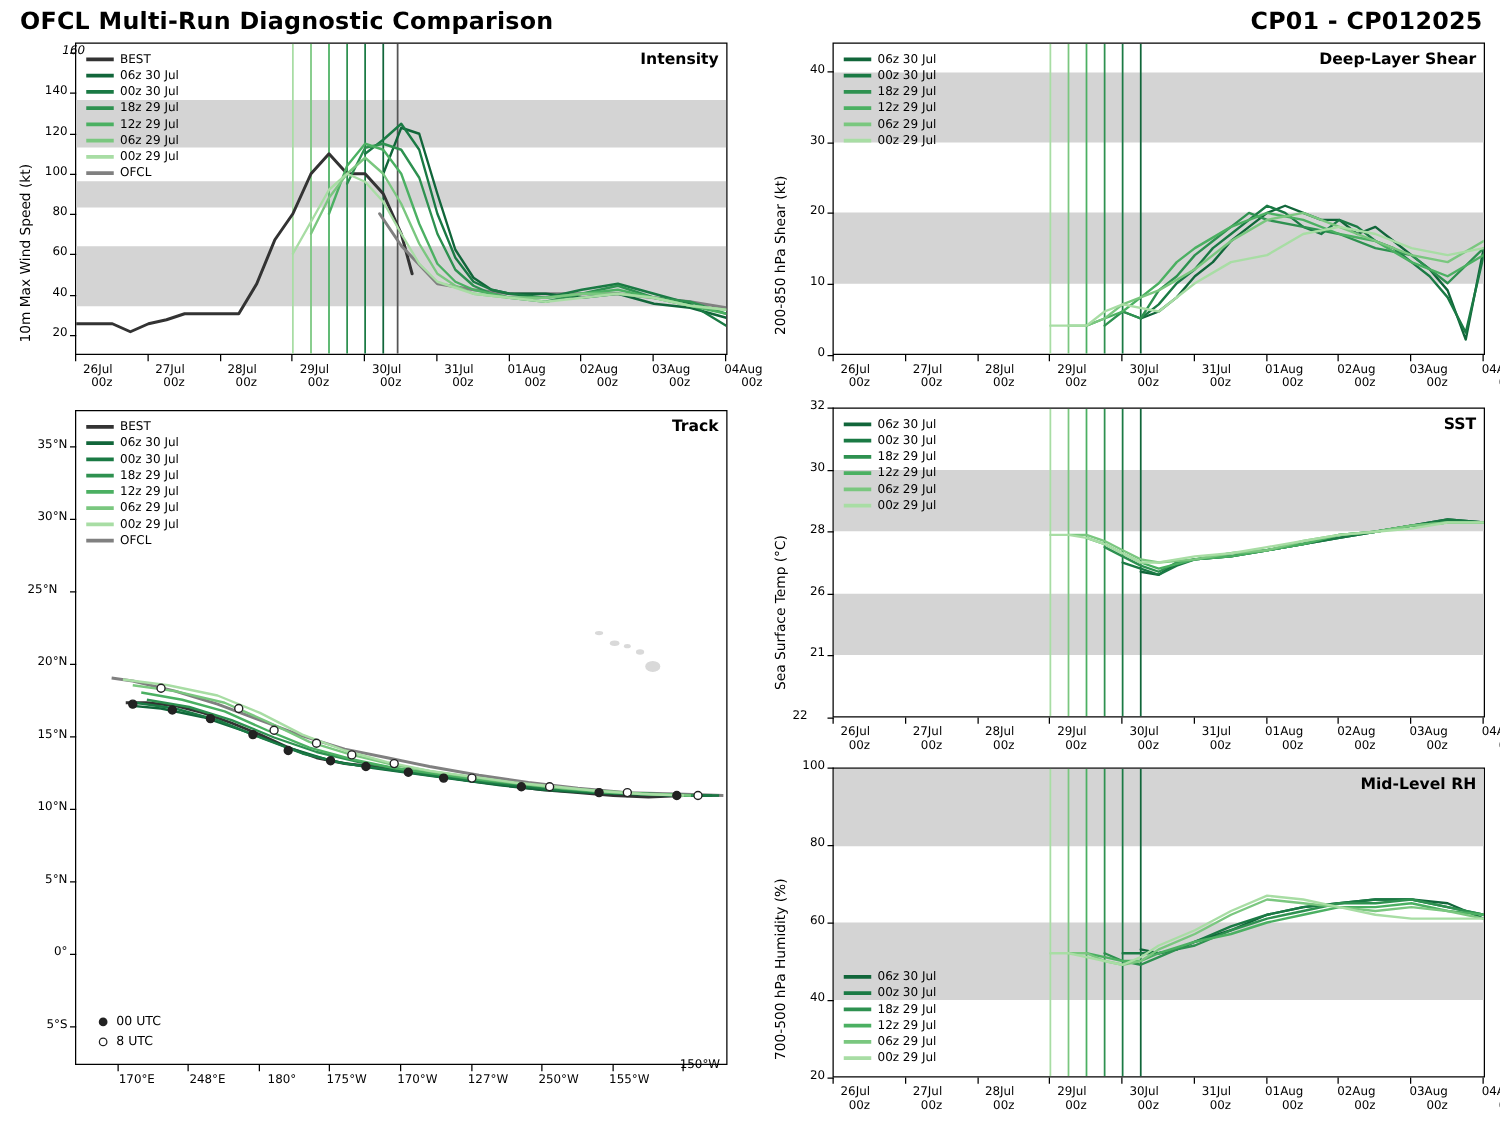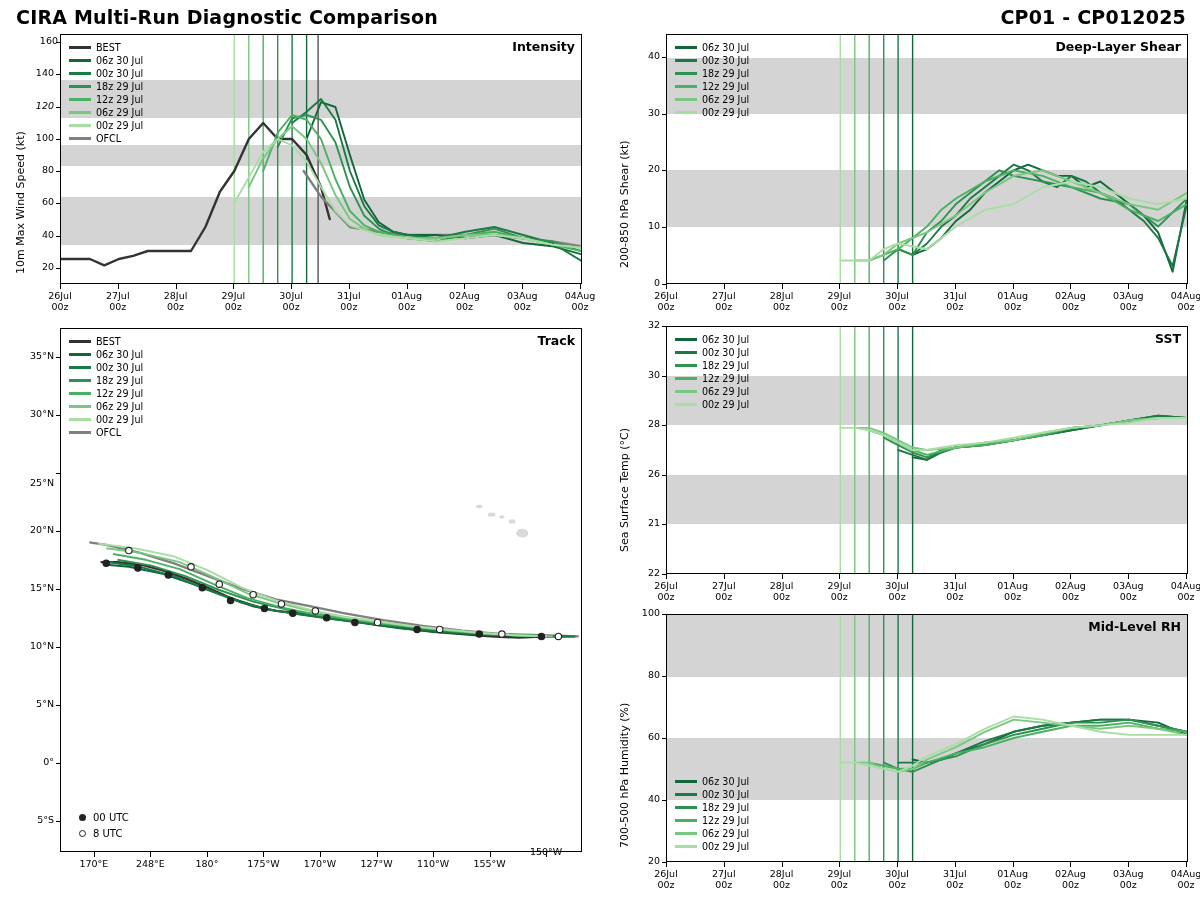--- a/index.html
+++ b/index.html
@@ -11,21 +11,21 @@
   .hdr-right{position:absolute;right:14px;top:6px;font-size:19px;font-weight:bold;color:#000;letter-spacing:0.2px;}
 
   
   .panel{position:absolute;box-sizing:border-box;}
   .plot{position:absolute;box-sizing:border-box;border:1px solid #000;background:#fff;overflow:hidden;}
   .band{position:absolute;left:0;right:0;background:#d4d4d4;}
   svg.series{position:absolute;left:0;top:0;overflow:visible;}
   .ptitle{position:absolute;right:6px;top:4px;font-size:12.5px;font-weight:bold;color:#000;}
 
   
-  .xtick{position:absolute;font-size:9.5px;color:#000;text-align:center;width:60px;line-height:11px;}
+  .xtick{position:absolute;font-size:9.5px;color:#000;text-align:right;width:60px;line-height:11px;}
   .ytick{position:absolute;font-size:9.5px;color:#000;text-align:right;width:40px;line-height:10px;}
   .ylabel{position:absolute;font-size:11px;color:#000;transform-origin:0 0;white-space:nowrap;}
   .tickmark{position:absolute;background:#000;}
 
   
   .legend{position:absolute;font-size:9.6px;color:#000;}
   .legend .row{display:flex;align-items:center;height:13px;}
   .legend .swatch{width:22px;height:3px;margin-right:5px;flex:0 0 auto;}
   .legend .lbl{white-space:nowrap;line-height:13px;}
 
@@ -37,21 +37,21 @@
   .dot-open{width:7px;height:7px;border-radius:50%;background:#fff;border:1.2px solid #222;box-sizing:border-box;}
 
   
   .logo{position:absolute;left:10px;bottom:8px;width:120px;height:44px;}
 </style>
 </head>
 <body>
 
 <div class="root">
 
-  <div class="hdr-left">CIRA Multi-Run Diagnostic Comparison</div>
+  <div class="hdr-left">OFCL Multi-Run Diagnostic Comparison</div>
   <div class="hdr-right">CP01 - CP012025</div>
 
   <div class="panel" style="left:0;top:28px;width:592px;height:290px;">
     <div class="plot" id="plot-intensity" style="left:60px;top:6px;width:522px;height:250px;">
         <div class="band" style="top: 44.8px; height: 38.4px;"></div>
         <div class="band" style="top: 110.4px; height: 20.8px;"></div>
         <div class="band" style="top: 161.6px; height: 48px;"></div>
       <div class="band" style="top:0px;height:0px;"></div>
       <svg class="series" id="svg-intensity" width="520" height="248" viewBox="0 0 520 248" preserveAspectRatio="none">
           <line x1="173.3" y1="0" x2="173.3" y2="248" stroke="#a8dda4" stroke-width="1.4"></line>
@@ -111,25 +111,25 @@
         <div class="ytick" style="left: 14px; top: 233.871px;">20</div>
         <div class="tickmark" style="left: 56px; top: 239.871px; width: 5px; height: 1px;"></div>
         <div class="ytick" style="left: 14px; top: 201.613px;">40</div>
         <div class="tickmark" style="left: 56px; top: 207.613px; width: 5px; height: 1px;"></div>
         <div class="ytick" style="left: 14px; top: 169.355px;">60</div>
         <div class="tickmark" style="left: 56px; top: 175.355px; width: 5px; height: 1px;"></div>
         <div class="ytick" style="left: 14px; top: 137.097px;">80</div>
         <div class="tickmark" style="left: 56px; top: 143.097px; width: 5px; height: 1px;"></div>
         <div class="ytick" style="left: 14px; top: 104.839px;">100</div>
         <div class="tickmark" style="left: 56px; top: 110.839px; width: 5px; height: 1px;"></div>
-        <div class="ytick" style="left: 14px; top: 72.5806px; font-style: italic;">120</div>
+        <div class="ytick" style="left: 14px; top: 72.5806px;">120</div>
         <div class="tickmark" style="left: 56px; top: 78.5806px; width: 5px; height: 1px;"></div>
         <div class="ytick" style="left: 14px; top: 40.3226px;">140</div>
         <div class="tickmark" style="left: 56px; top: 46.3226px; width: 5px; height: 1px;"></div>
-        <div class="ytick" style="left: 18px; top: 8.06452px;">160</div>
+        <div class="ytick" style="left: 28px; top: 8.06452px; font-style: italic;">160</div>
         <div class="tickmark" style="left: 56px; top: 14.0645px; width: 5px; height: 1px;"></div>
       </div>
     <div id="xticks-intensity">
         <div class="xtick" style="left: 30px; top: 262px;">26Jul<br>00z</div>
         <div class="tickmark" style="left: 60px; top: 256px; width: 1px; height: 5px;"></div>
         <div class="xtick" style="left: 87.7778px; top: 262px;">27Jul<br>00z</div>
         <div class="tickmark" style="left: 117.778px; top: 256px; width: 1px; height: 5px;"></div>
         <div class="xtick" style="left: 145.556px; top: 262px;">28Jul<br>00z</div>
         <div class="tickmark" style="left: 175.556px; top: 256px; width: 1px; height: 5px;"></div>
         <div class="xtick" style="left: 203.333px; top: 262px;">29Jul<br>00z</div>
@@ -236,21 +236,21 @@
             </div>
             <span>8 UTC</span>
           </div>
         </div>
     </div>
     <div id="yticks-track">
         <div class="ytick" style="left: 14px; top: 29px;">35°N</div>
         <div class="tickmark" style="left: 56px; top: 35px; width: 5px; height: 1px;"></div>
         <div class="ytick" style="left: 14px; top: 87px;">30°N</div>
         <div class="tickmark" style="left: 56px; top: 93px; width: 5px; height: 1px;"></div>
-        <div class="ytick" style="left: 14px; top: 156px;">25°N</div>
+        <div class="ytick" style="left: 14px; top: 145px; text-align: center;">25°N</div>
         <div class="tickmark" style="left: 56px; top: 151px; width: 5px; height: 1px;"></div>
         <div class="ytick" style="left: 14px; top: 203px;">20°N</div>
         <div class="tickmark" style="left: 56px; top: 209px; width: 5px; height: 1px;"></div>
         <div class="ytick" style="left: 14px; top: 261px;">15°N</div>
         <div class="tickmark" style="left: 56px; top: 267px; width: 5px; height: 1px;"></div>
         <div class="ytick" style="left: 14px; top: 319px;">10°N</div>
         <div class="tickmark" style="left: 56px; top: 325px; width: 5px; height: 1px;"></div>
         <div class="ytick" style="left: 14px; top: 377px;">5°N</div>
         <div class="tickmark" style="left: 56px; top: 383px; width: 5px; height: 1px;"></div>
         <div class="ytick" style="left: 14px; top: 435px;">0°</div>
@@ -264,21 +264,21 @@
         <div class="xtick" style="left: 120.435px; top: 536px;">248°E</div>
         <div class="tickmark" style="left: 150.435px; top: 530px; width: 1px; height: 5px;"></div>
         <div class="xtick" style="left: 176.957px; top: 536px;">180°</div>
         <div class="tickmark" style="left: 206.957px; top: 530px; width: 1px; height: 5px;"></div>
         <div class="xtick" style="left: 233.478px; top: 536px;">175°W</div>
         <div class="tickmark" style="left: 263.478px; top: 530px; width: 1px; height: 5px;"></div>
         <div class="xtick" style="left: 290px; top: 536px;">170°W</div>
         <div class="tickmark" style="left: 320px; top: 530px; width: 1px; height: 5px;"></div>
         <div class="xtick" style="left: 346.522px; top: 536px;">127°W</div>
         <div class="tickmark" style="left: 376.522px; top: 530px; width: 1px; height: 5px;"></div>
-        <div class="xtick" style="left: 403.043px; top: 536px;">110°W</div>
+        <div class="xtick" style="left: 403.043px; top: 536px;">250°W</div>
         <div class="tickmark" style="left: 433.043px; top: 530px; width: 1px; height: 5px;"></div>
         <div class="xtick" style="left: 459.565px; top: 536px;">155°W</div>
         <div class="tickmark" style="left: 489.565px; top: 530px; width: 1px; height: 5px;"></div>
         <div class="xtick" style="left: 516.087px; top: 524px;">150°W</div>
         <div class="tickmark" style="left: 546.087px; top: 530px; width: 1px; height: 5px;"></div>
       </div>
   </div>
 
   <div class="panel" style="left:600px;top:28px;width:600px;height:290px;">
     <div class="plot" id="plot-shear" style="left:66px;top:6px;width:522px;height:250px;">
@@ -404,21 +404,21 @@
             <span class="lbl">06z 29 Jul</span>
           </div>
           <div class="row">
             <span class="swatch" style="background: rgb(168, 221, 164);"></span>
             <span class="lbl">00z 29 Jul</span>
           </div>
         </div>
     </div>
     <div class="ylabel" style="left:18px;top:232px;transform:rotate(-90deg);">Sea Surface Temp (°C)</div>
     <div id="yticks-sst">
-        <div class="ytick" style="left: 20px; top: 248px;">22</div>
+        <div class="ytick" style="left: 20px; top: 248px; text-align: center;">22</div>
         <div class="tickmark" style="left: 62px; top: 254px; width: 5px; height: 1px;"></div>
         <div class="ytick" style="left: 20px; top: 198.4px;">21</div>
         <div class="tickmark" style="left: 62px; top: 204.4px; width: 5px; height: 1px;"></div>
         <div class="ytick" style="left: 20px; top: 148.8px;">26</div>
         <div class="tickmark" style="left: 62px; top: 154.8px; width: 5px; height: 1px;"></div>
         <div class="ytick" style="left: 20px; top: 99.2px;">28</div>
         <div class="tickmark" style="left: 62px; top: 105.2px; width: 5px; height: 1px;"></div>
         <div class="ytick" style="left: 20px; top: 49.6px;">30</div>
         <div class="tickmark" style="left: 62px; top: 55.6px; width: 5px; height: 1px;"></div>
         <div class="ytick" style="left: 20px; top: 0px;">32</div>

